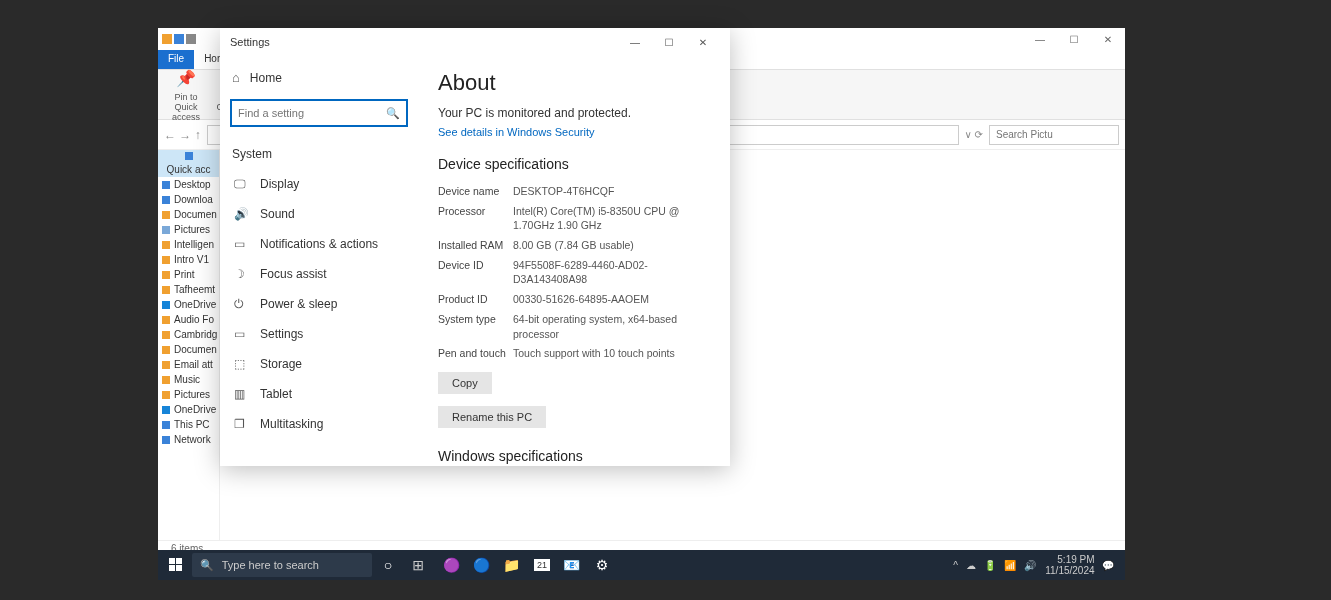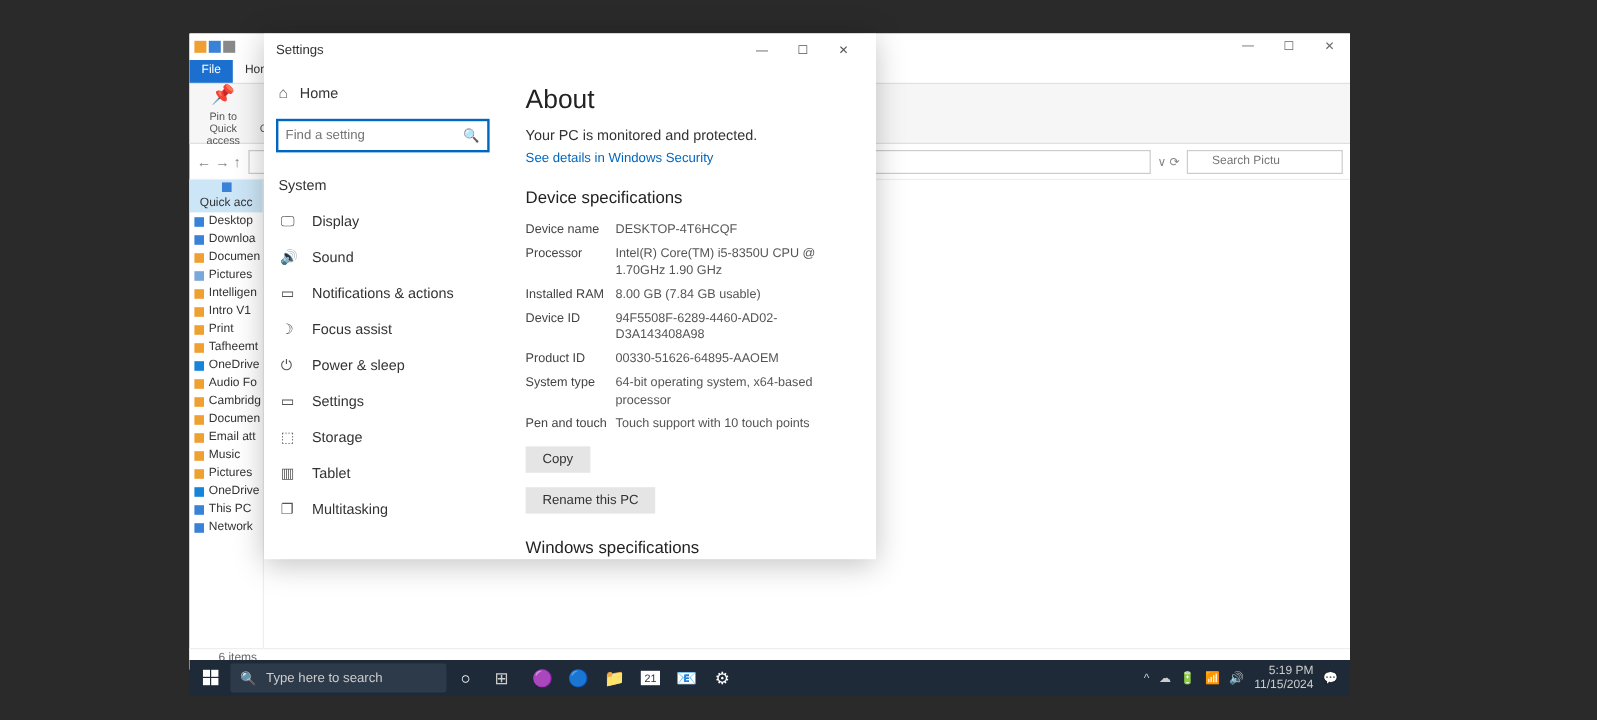--- a/index.html
+++ b/index.html
@@ -15,26 +15,26 @@
 .fe-titlebar .ctrl span{width:34px;text-align:center;color:#666;font-size:10px}
 .fe-tabs{height:20px;display:flex;font-size:10px;border-bottom:1px solid #e0e0e0}
 .fe-tab{padding:3px 10px;color:#333}
 .fe-tab.file{background:#1a6fcf;color:#fff}
 .fe-ribbon{height:50px;background:#f6f6f6;border-bottom:1px solid #e0e0e0;display:flex;align-items:center;padding:3px 6px;gap:8px}
 .fe-rbtn{display:flex;flex-direction:column;align-items:center;font-size:9px;color:#555;gap:2px}
 .fe-rbtn .ic{width:22px;height:22px;display:flex;align-items:center;justify-content:center;color:#3a82d8;font-size:16px}
 .fe-addr{height:30px;display:flex;align-items:center;padding:0 6px;gap:6px;border-bottom:1px solid #eee}
 .fe-nav{display:flex;gap:6px;color:#888;font-size:12px}
 .fe-path{flex:1;height:20px;border:1px solid #ccc;display:flex;align-items:center;padding:0 6px;font-size:10px;color:#555}
-.fe-search{width:130px;height:20px;border:1px solid #ccc;font-size:10px;color:#888;padding:0 20px}
+.fe-search{width:130px;height:20px;border:1px solid #ccc;font-size:10px;color:#888;padding:0 6px}
 .fe-body{display:flex;height:400px}
 .fe-side{width:62px;background:#fff;border-right:1px solid #eee;overflow:hidden;font-size:10px}
 .fe-sitem{display:flex;align-items:center;gap:4px;padding:2px 4px;color:#333;white-space:nowrap}
 .fe-sitem .dot{width:8px;height:8px;flex:none}
-.fe-status{position:absolute;bottom:0;left:0;height:18px;font-size:10px;color:#666;padding:2px 24px;border-top:1px solid #eee;width:100%;background:#fff}
+.fe-status{position:absolute;bottom:0;left:0;height:18px;font-size:10px;color:#666;padding:2px 13px;border-top:1px solid #eee;width:100%;background:#fff}
 
 
 .settings{position:absolute;left:62px;top:0;width:510px;height:438px;background:#fff;box-shadow:0 4px 24px rgba(0,0,0,.25);display:flex;flex-direction:column}
 .st-title{height:28px;display:flex;align-items:center;font-size:11px;color:#333;padding:0 10px}
 .st-title .wctl{margin-left:auto;display:flex;gap:0}
 .st-title .wctl span{width:34px;height:28px;display:flex;align-items:center;justify-content:center;color:#555;font-size:10px}
 .st-body{flex:1;display:flex;overflow:hidden}
 .st-side{width:198px;border-right:none;padding:8px 0;background:#fff}
 .st-home{display:flex;align-items:center;gap:10px;padding:6px 12px;font-size:12px;color:#333}
 .st-home .ic{font-size:13px;color:#555}

